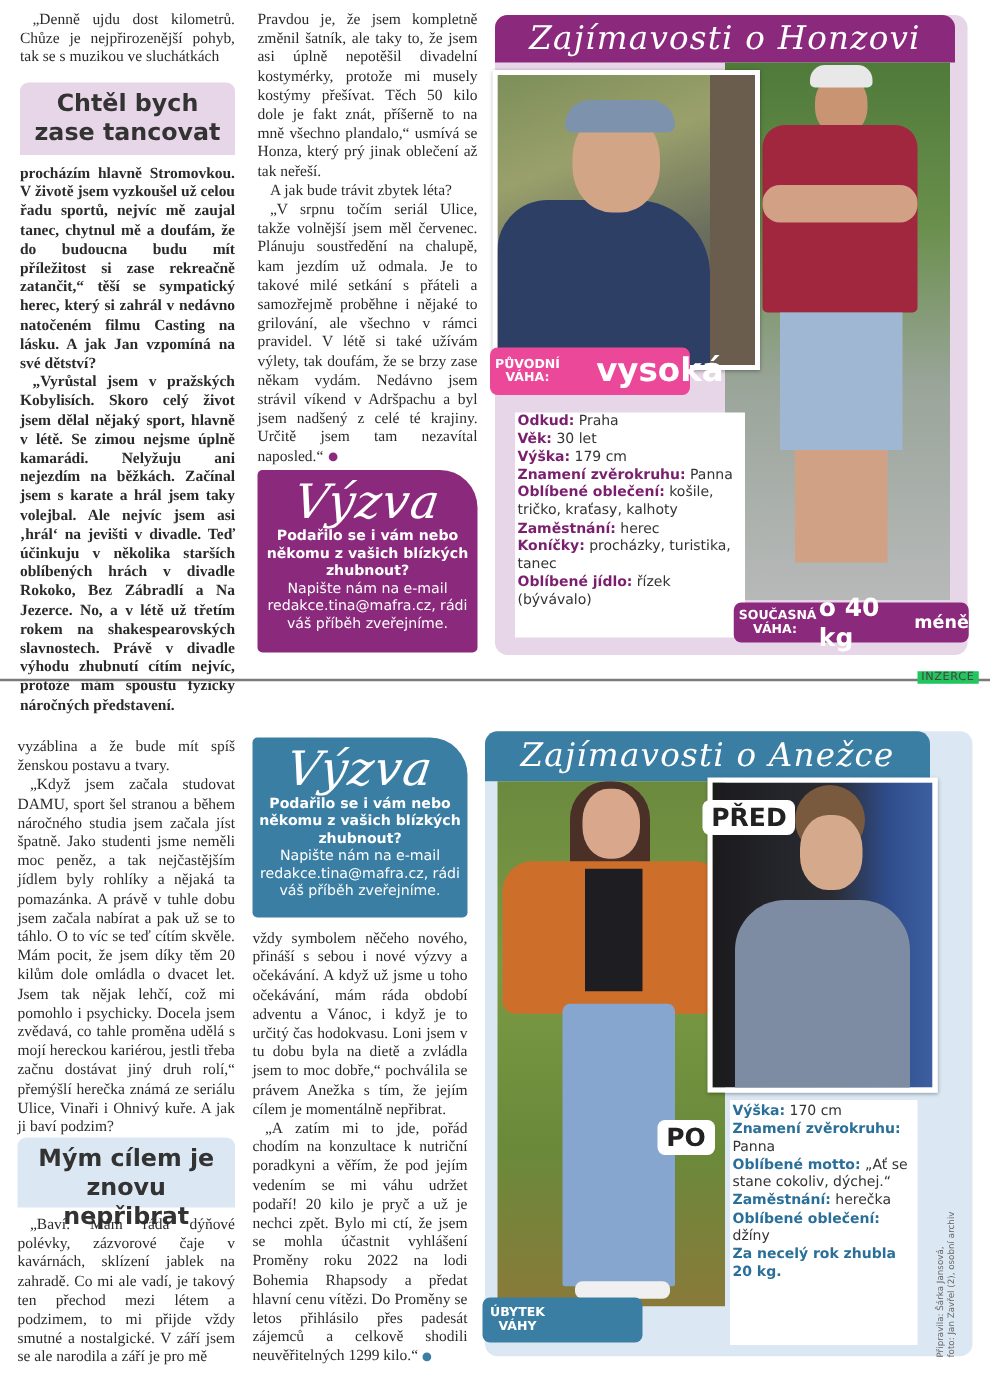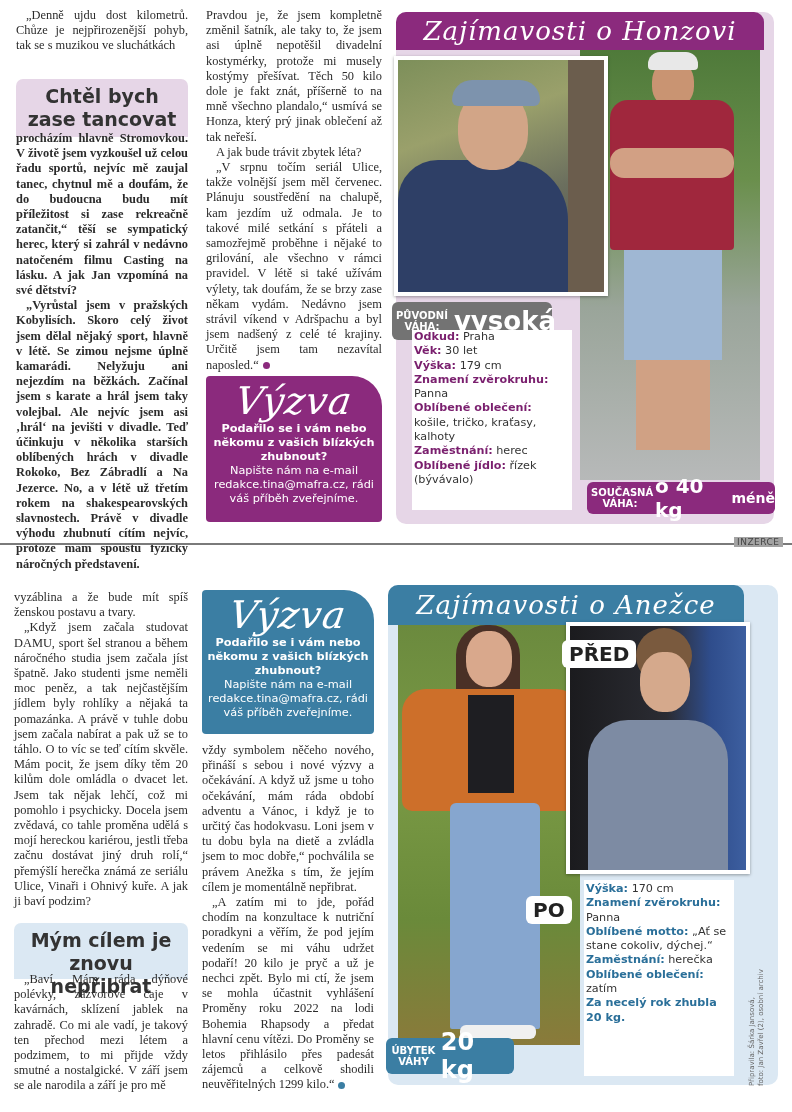--- a/index.html
+++ b/index.html
@@ -21,21 +21,20 @@
   .subhead {
     position: absolute;
     font-family: "DejaVu Sans", sans-serif;
     font-weight: bold;
     font-size: 19px;
     line-height: 23px;
     text-align: center;
     color: #333;
     border-radius: 7px 7px 0 0;
     padding: 6px 4px;
-    margin-top: 13px;
   }
 
   .vyzva {
     position: absolute;
     color: #fff;
     text-align: center;
     font-family: "DejaVu Sans", sans-serif;
     border-radius: 4px 30px 4px 4px;
     padding: 4px 4px 6px 4px;
   }
@@ -97,21 +96,21 @@
     font-family: "DejaVu Sans", sans-serif;
     font-weight: bold;
     font-size: 20px;
     border-radius: 6px;
     padding: 2px 7px;
   }
 
   .separator { position: absolute; left: 0; top: 543px; width: 792px; height: 2px; background: #7a7a7a; }
   .inzerce {
     position: absolute; top: 537px; left: 734px;
-    background: #a3a3a3; padding: 0 3px;
+    background: #22c55e; padding: 0 3px;
     font-family: "DejaVu Sans", sans-serif; font-size: 9px; letter-spacing: 0.5px; color: #444;
   }
   .credit {
     position: absolute;
     font-family: "DejaVu Sans", sans-serif;
     font-size: 7px;
     line-height: 9px;
     color: #666;
     transform: rotate(-90deg);
     transform-origin: left top;
@@ -158,32 +157,33 @@
     <div style="position:absolute; left:56px; top:310px; width:74px; height:90px; background:#d0a184;"></div>
   </div>
 
   <div class="photo photo-frame" style="left:394px; top:56px; width:214px; height:240px; background:linear-gradient(160deg,#7d8f5a 0%,#9aa06b 30%,#6b6f5e 60%,#4d4d48 100%);">
     <div style="position:absolute; left:0; top:100px; width:170px; height:140px; border-radius:40px 60px 0 0; background:#2e3f66;"></div>
     <div style="position:absolute; left:60px; top:30px; width:70px; height:80px; border-radius:45%; background:#d2a587;"></div>
     <div style="position:absolute; left:54px; top:20px; width:88px; height:26px; border-radius:20px 20px 6px 6px; background:#7d93ad;"></div>
     <div style="position:absolute; left:170px; top:0; width:40px; height:240px; background:#6b5d4d;"></div>
   </div>
 
-  <div class="badge" style="left:392px; top:302px; width:160px; height:38px; background:#737373;">
+  <div class="badge" style="left:392px; top:278px; width:160px; height:38px; background:#ec4899;gap:23px;">
     <div class="lbl" style="width:58px; padding-left:4px;">PŮVODNÍ VÁHA:</div>
     <div class="val" style="font-size:26px; margin-left:6px;">vysoká</div>
   </div>
 
-  <div class="info" style="left:412px; top:330px; width:160px; height:180px; padding:0 2px;">
+  <div class="info" style="left:412px; top:330px; width:184px; height:180px; padding:0 2px;">
     <div><span class="k" style="color:#7a1f6e;">Odkud:</span><span> Praha</span></div>
     <div><span class="k" style="color:#7a1f6e;">Věk:</span><span> 30 let</span></div>
     <div><span class="k" style="color:#7a1f6e;">Výška:</span><span> 179 cm</span></div>
     <div><span class="k" style="color:#7a1f6e;">Znamení zvěrokruhu:</span><span> Panna</span></div>
     <div><span class="k" style="color:#7a1f6e;">Oblíbené oblečení:</span><span> košile, tričko, kraťasy, kalhoty</span></div>
     <div><span class="k" style="color:#7a1f6e;">Zaměstnání:</span><span> herec</span></div>
+    <div><span class="k" style="color:#7a1f6e;">Koníčky:</span><span> procházky, turistika, tanec</span></div>
     <div><span class="k" style="color:#7a1f6e;">Oblíbené jídlo:</span><span> řízek (bývávalo)</span></div>
   </div>
 
   <div class="badge" style="left:587px; top:482px; width:188px; height:32px; background:#8b2a7d;">
     <div class="lbl" style="width:62px; padding-left:4px;">SOUČASNÁ VÁHA:</div>
     <div class="val" style="font-size:20px; margin-left:6px;">o 40 kg</div>
     <div class="val" style="font-size:14px; margin-left:6px;">méně</div>
   </div>
 </div>
 
@@ -233,26 +233,25 @@
   </div>
 
   <div class="tag-white" style="left:562px; top:640px;">PŘED</div>
   <div class="tag-white" style="left:526px; top:896px;">PO</div>
 
   <div class="info" style="left:584px; top:880px; width:150px; height:196px; padding:2px 2px;">
     <div><span class="k" style="color:#2a6f99;">Výška:</span><span> 170 cm</span></div>
     <div><span class="k" style="color:#2a6f99;">Znamení zvěrokruhu:</span><span> Panna</span></div>
     <div><span class="k" style="color:#2a6f99;">Oblíbené motto:</span><span> „Ať se stane cokoliv, dýchej.“</span></div>
     <div><span class="k" style="color:#2a6f99;">Zaměstnání:</span><span> herečka</span></div>
-    <div><span class="k" style="color:#2a6f99;">Oblíbené oblečení:</span><span> zatím</span></div>
+    <div><span class="k" style="color:#2a6f99;">Oblíbené oblečení:</span><span> džíny</span></div>
     <div class="k" style="color:#2a6f99;">Za necelý rok zhubla 20 kg.</div>
   </div>
 
   <div class="credit" style="left:748px; top:1086px;">
     <div>Připravila: Šárka Jansová,</div>
     <div>foto: Jan Zavřel (2), osobní archiv</div>
   </div>
 
   <div class="badge" style="left:386px; top:1038px; width:128px; height:36px; background:#3b7ea3;">
     <div class="lbl" style="width:52px; padding-left:4px;">ÚBYTEK VÁHY</div>
-    <div class="val" style="font-size:24px; margin-left:4px;">20 kg</div>
   </div>
 </div>
 
 </body></html>

